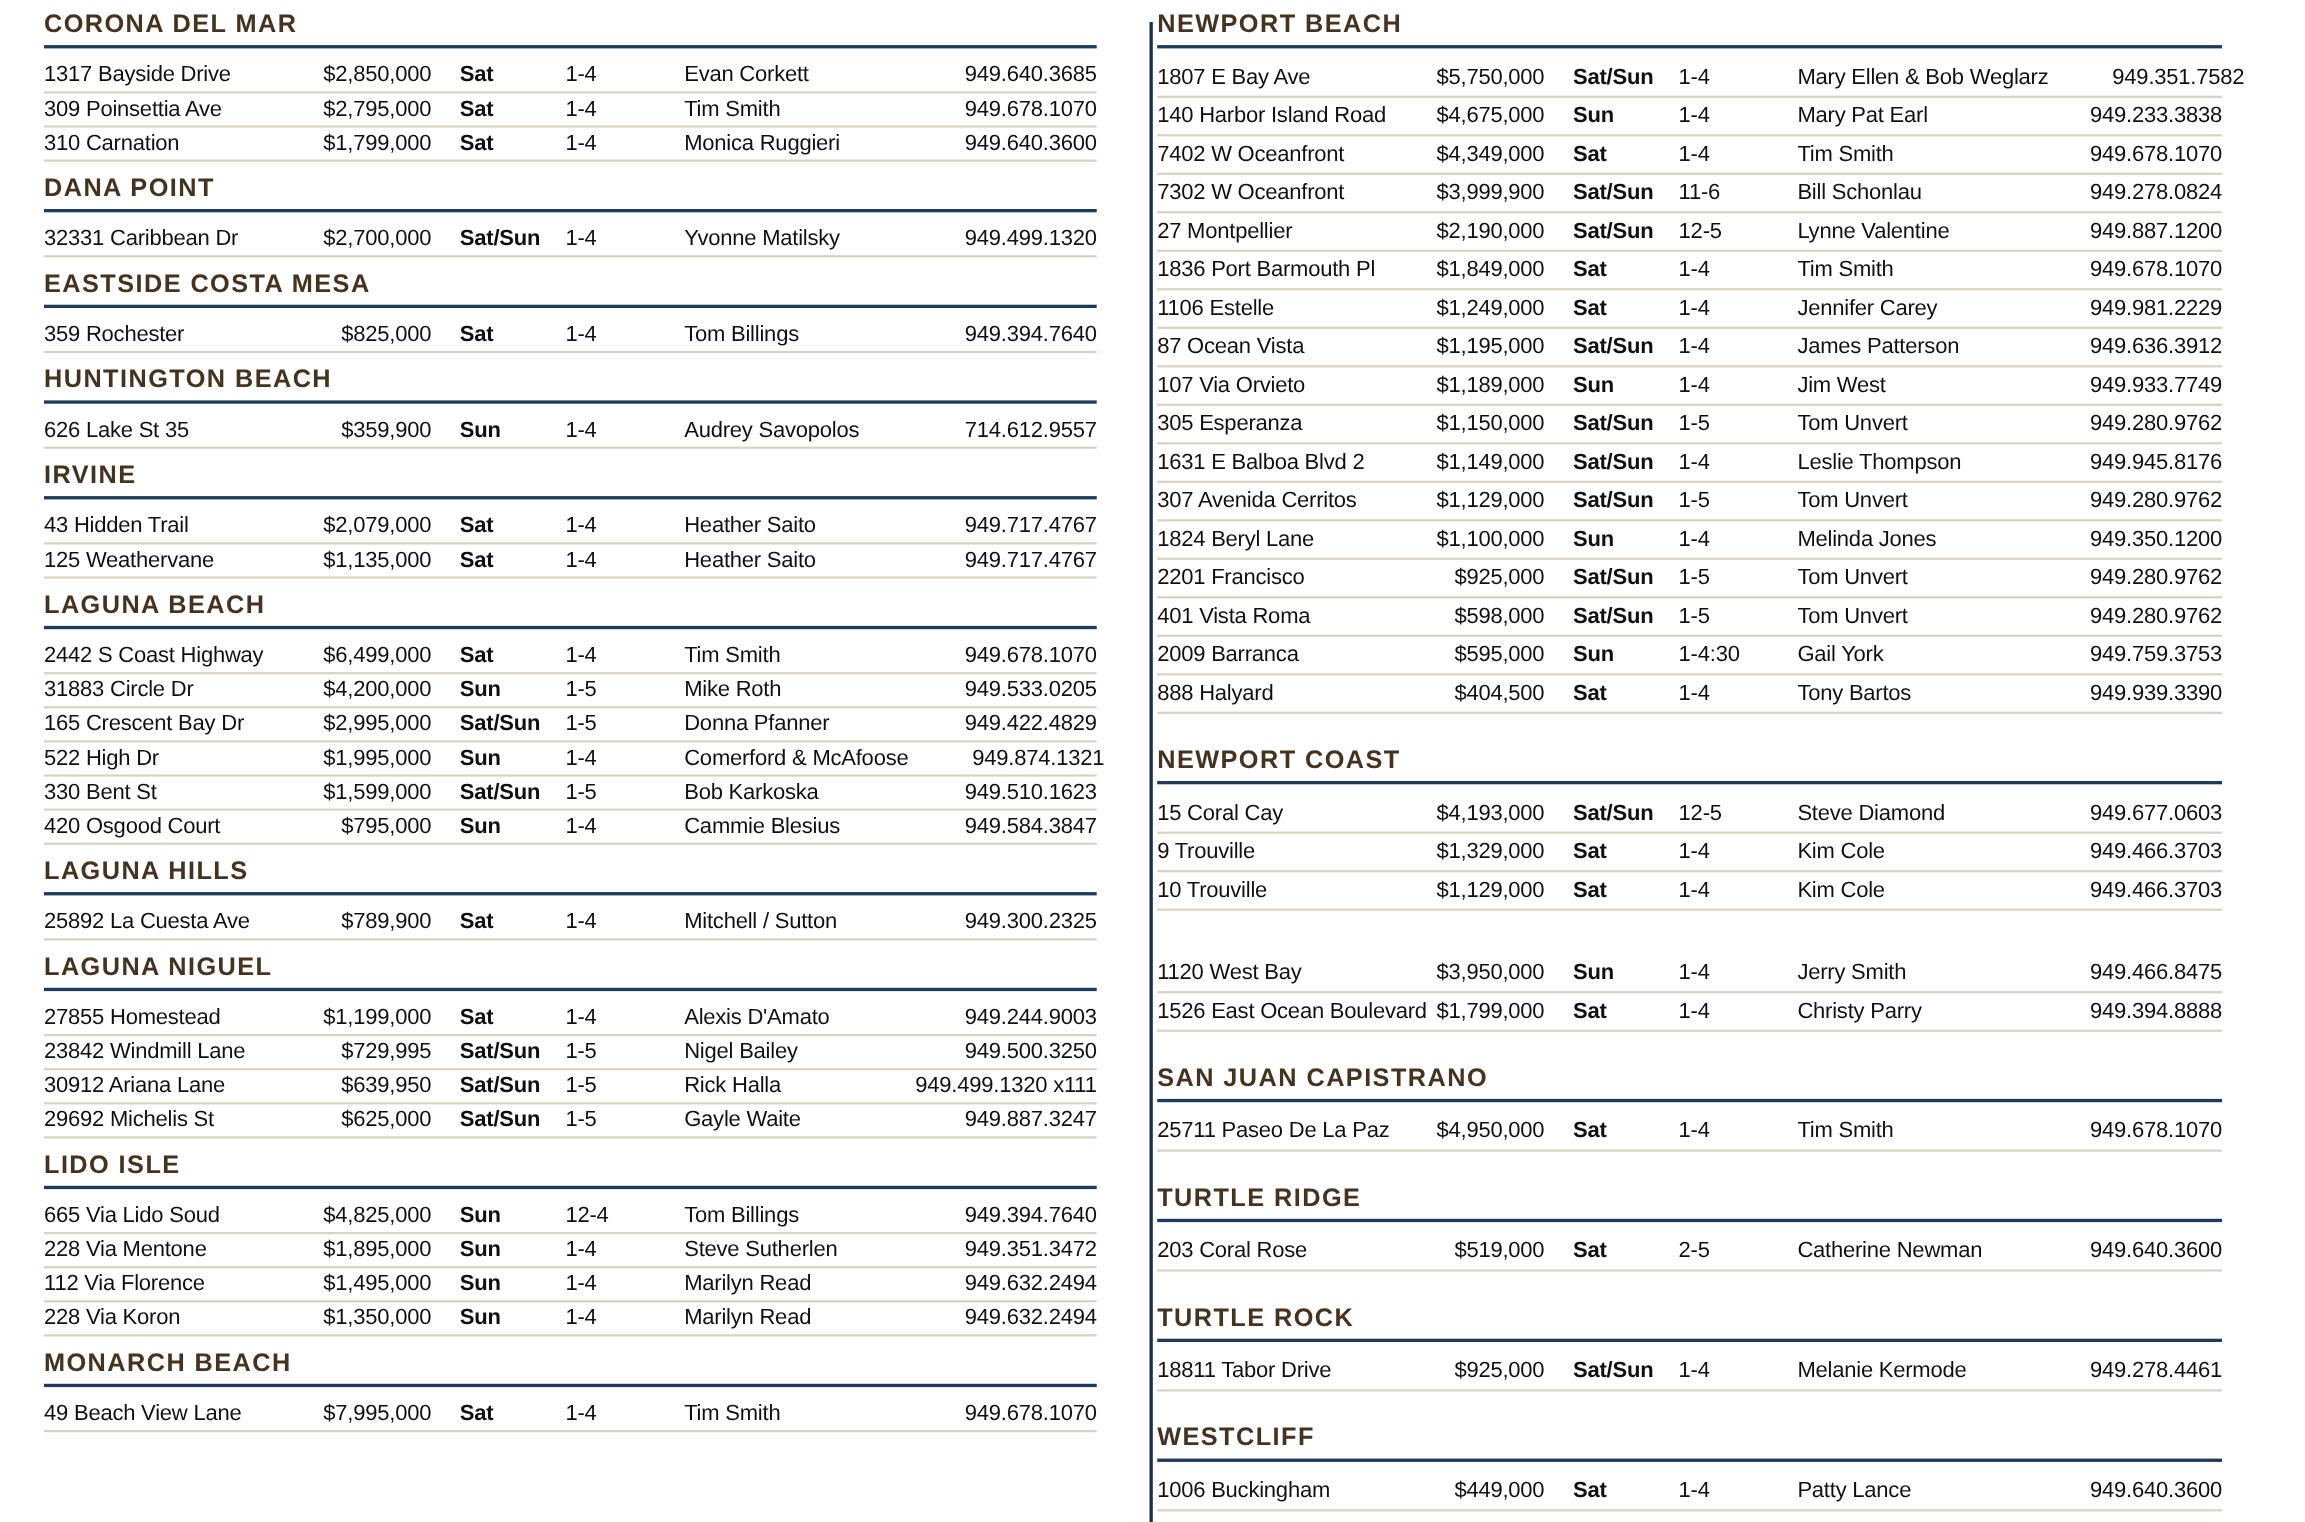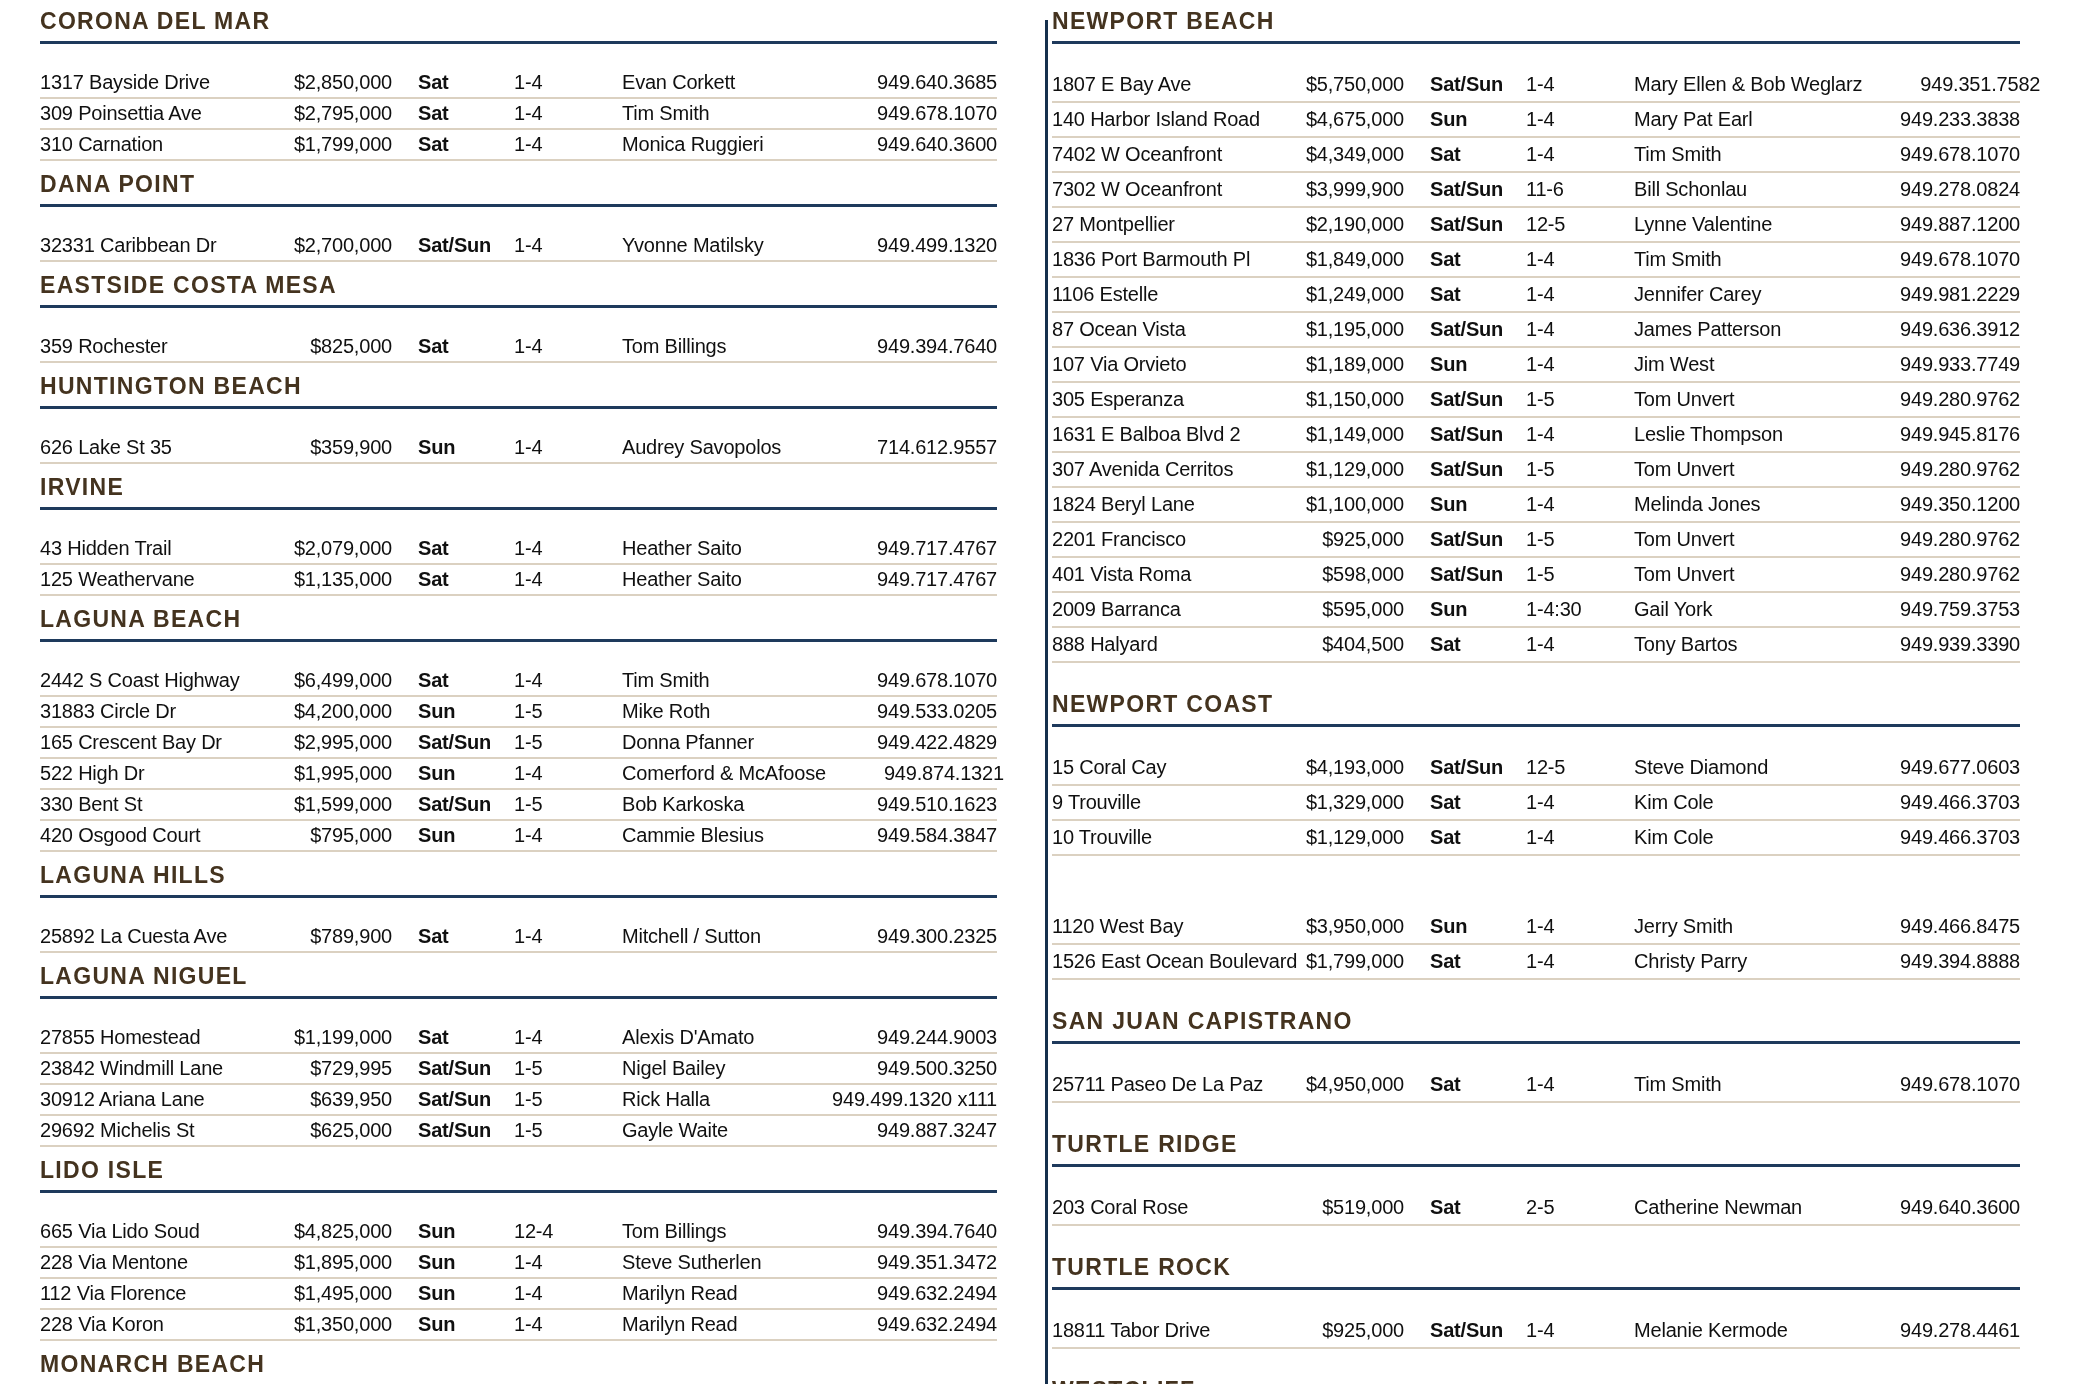--- a/index.html
+++ b/index.html
@@ -31,21 +31,21 @@
     font-size: 23px;
     line-height: 23px;
     font-weight: bold;
     letter-spacing: 1.3px;
     color: #44331f;
     padding-bottom: 8px;
     border-bottom: 3px solid #1e3a5c;
     white-space: nowrap;
   }
 
-  .rows { padding-top: 24px; }
+  .rows { padding-top: 10px; }
 
   .listing-row {
     display: grid;
     grid-template-columns: 252px 100px 122px 108px 1fr 178px;
     align-items: center;
     box-sizing: border-box;
     border-bottom: 2px solid #dbd1c1;
     white-space: nowrap;
   }
   .column.left  .listing-row { height: 31px; }

